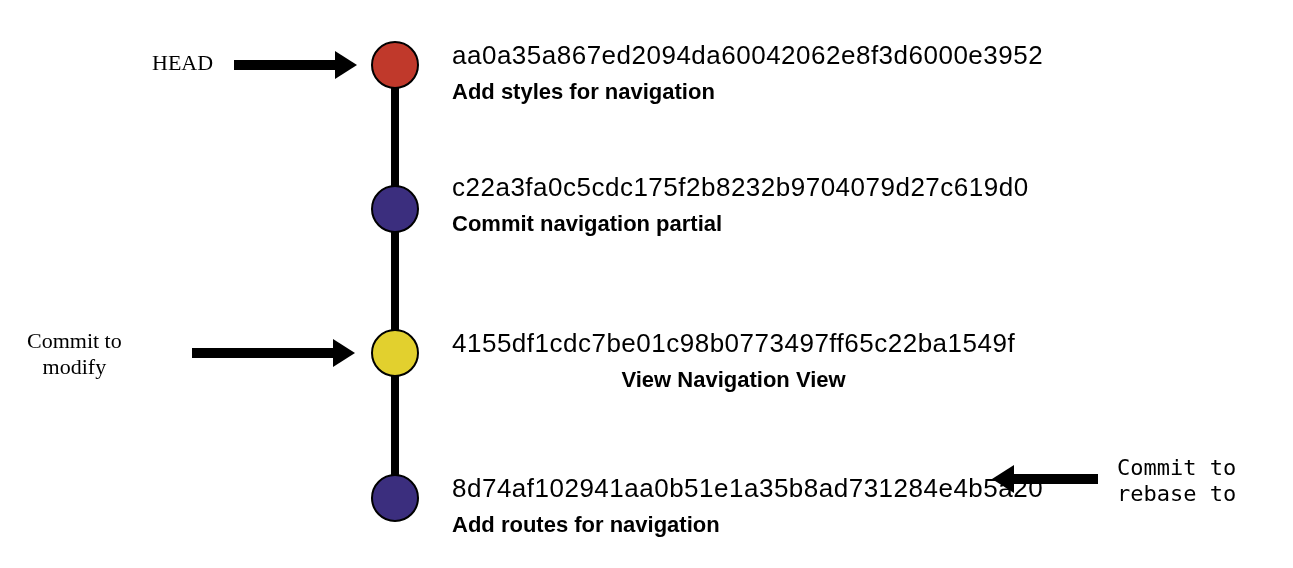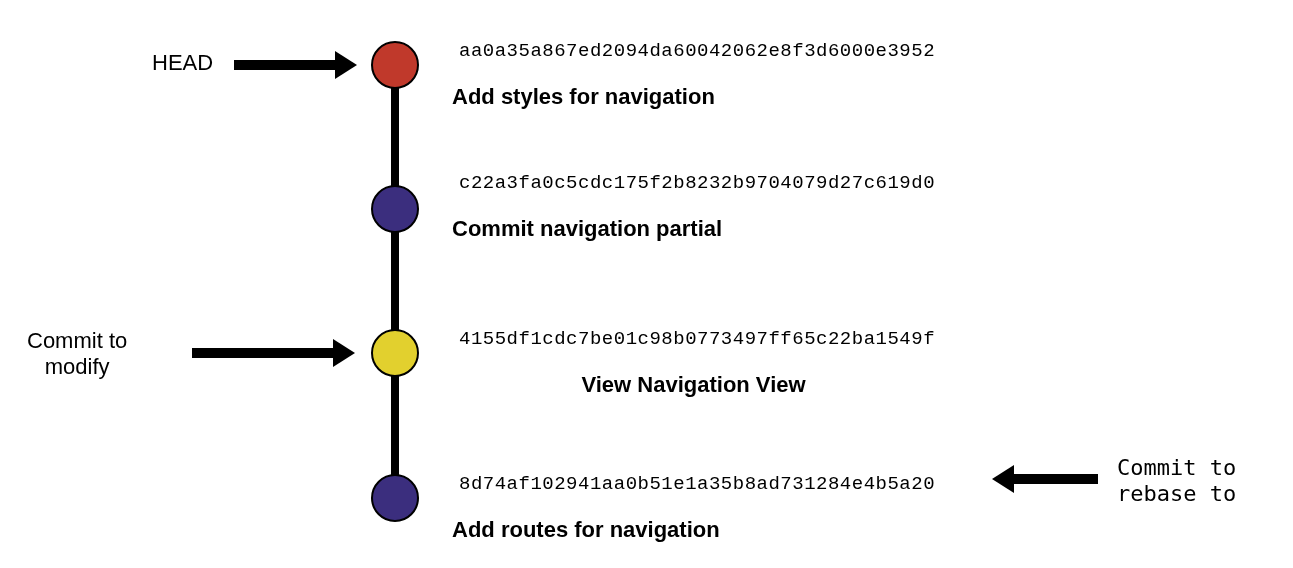--- a/index.html
+++ b/index.html
@@ -38,42 +38,41 @@
   .n2 { left: 371px; top: 185px; } 
   .n3 { left: 371px; top: 329px; } 
   .n4 { left: 371px; top: 474px; } 
 
   
   .commit-text {
     position: absolute;
     left: 452px;
   }
   .hash {
-    font-family: Liberation Mono, monospace;
-    font-size: 19px;
+    font-family: Liberation Sans, sans-serif;
+    font-size: 26px;
     letter-spacing: 0.5px;
     white-space: nowrap;
-    margin-left: 7px;
   }
   .msg {
     font-family: "Helvetica Neue", Helvetica, Arial, sans-serif;
     font-size: 22px;
     font-weight: 700;
-    margin-top: 22px;
+    margin-top: 8px;
     white-space: nowrap;
   }
   .t1 { top: 40px; }
   .t2 { top: 172px; }
   .t3 { top: 328px; text-align: center; }
   .t4 { top: 473px; }
 
   
   .label-left {
     position: absolute;
-    font-family: Liberation Sans, sans-serif;
+    font-family: Liberation Serif, serif;
     font-size: 22px;
     text-align: center;
     line-height: 1.2;
     white-space: pre;
   }
   .lbl-head   { left: 152px; top: 50px; }
   .lbl-modify { left: 27px;  top: 328px; }
 
   
   .label-right {

